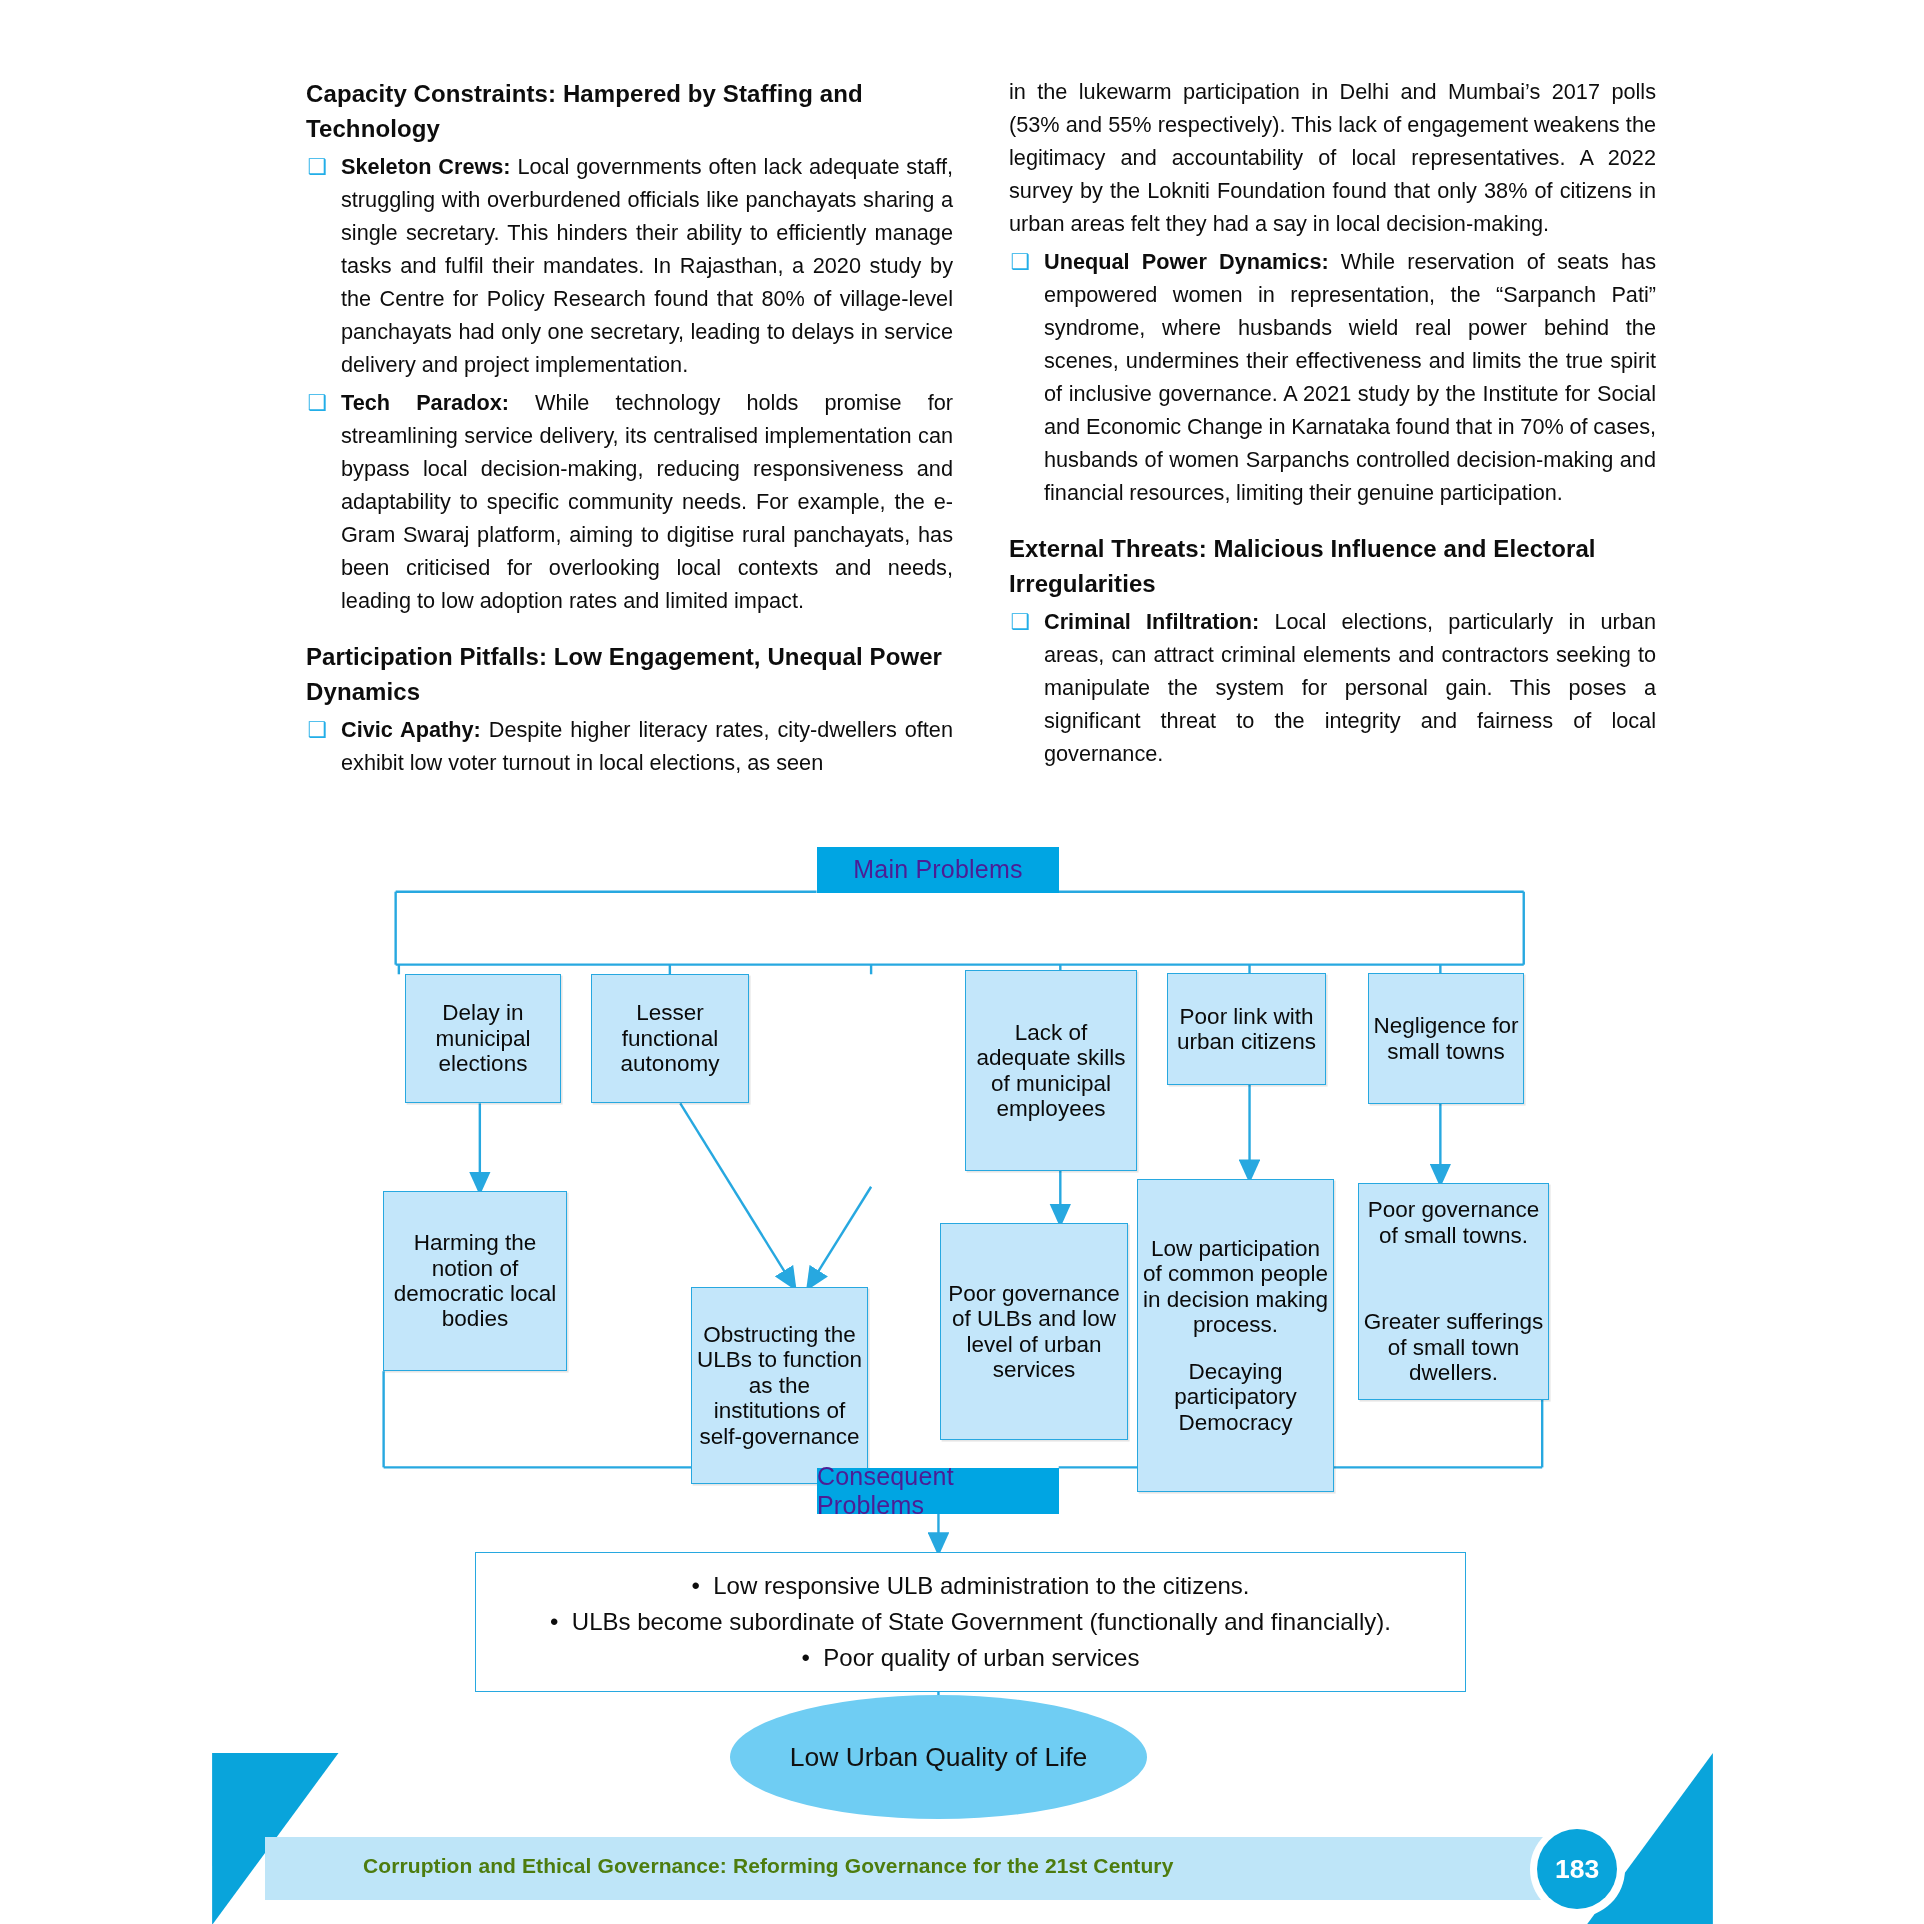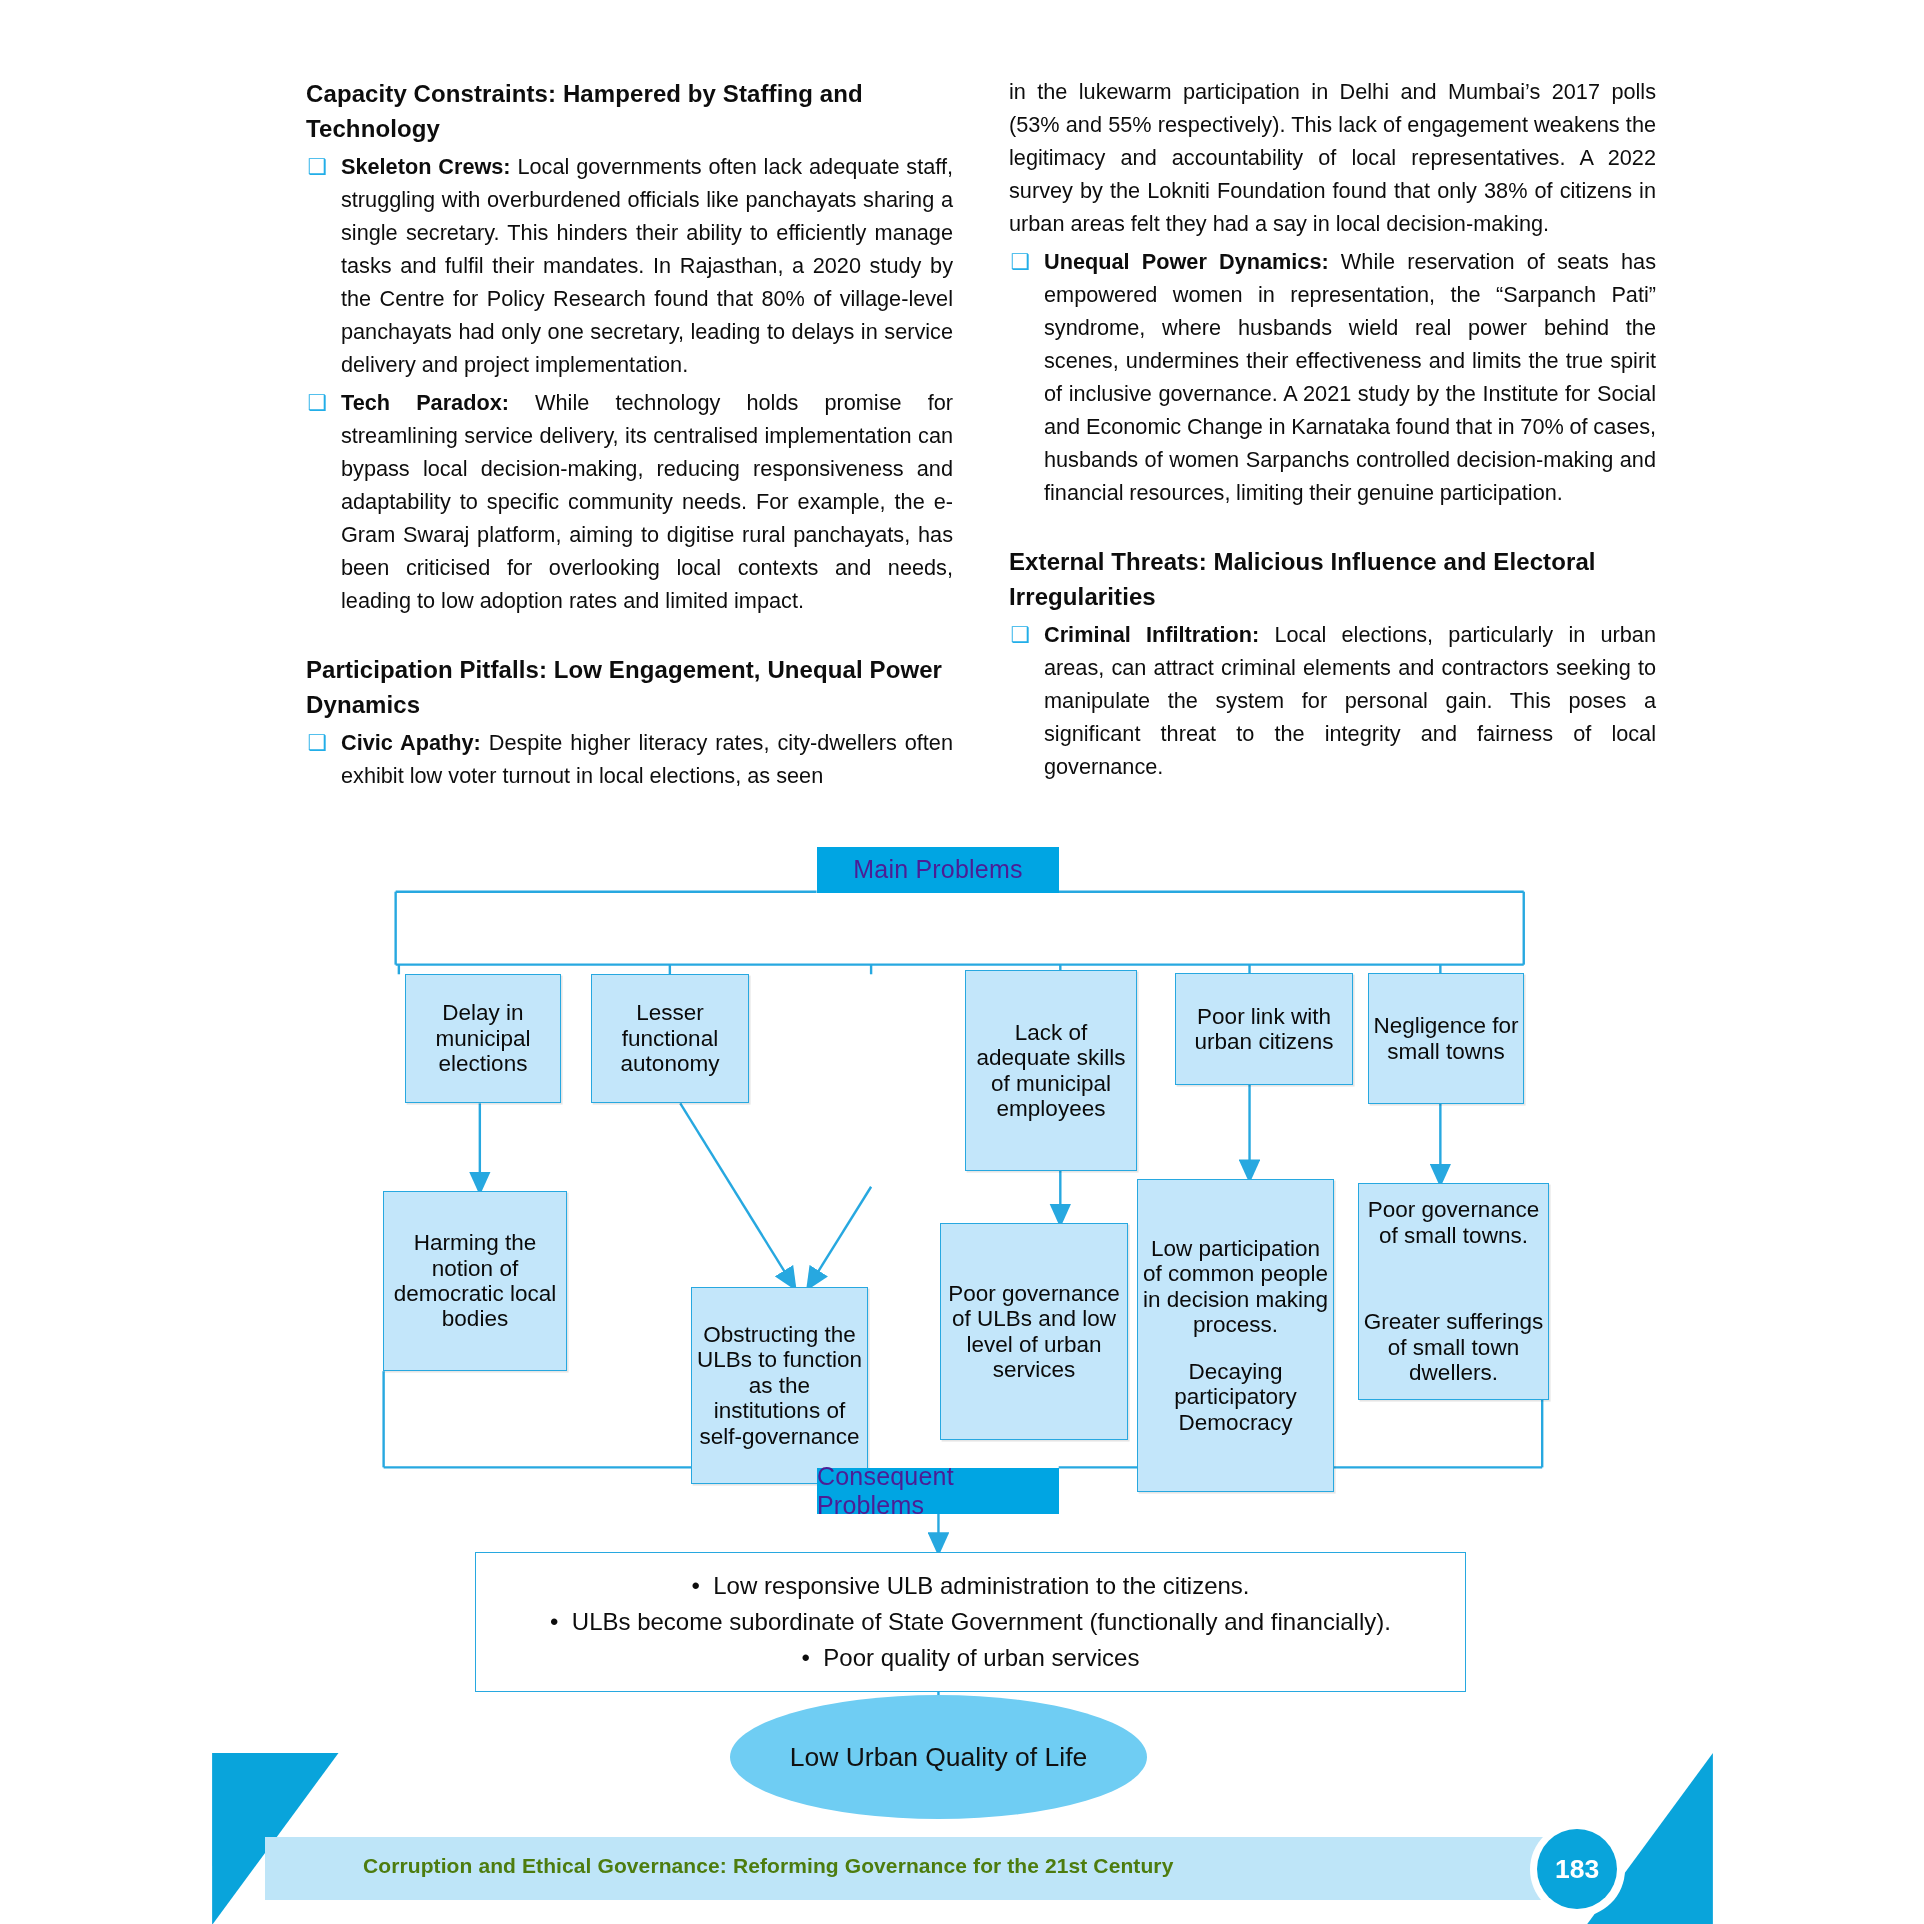--- a/index.html
+++ b/index.html
@@ -20,21 +20,21 @@
     gap:56px;
   }
   .col{width:647px;}
   .h-sec{
     font-size:24px;
     font-weight:bold;
     line-height:1.47;
     letter-spacing:0.1px;
     margin:0 0 4.8px 0;
   }
-  .h-sec.sp-top{margin-top:34px;}
+  .h-sec.sp-top{margin-top:21px;}
   .bullet-item{
     display:flex;
     margin:0 0 4.8px 0;
   }
   .bullet-mark{
     flex:0 0 auto;
     width:35px;
     font-size:21.7px;
     line-height:1.52;
     color:#22AEE8;
@@ -228,21 +228,21 @@
 
       <path d="M1170,1055 L1170,1105" marker-end="url(#ah)"></path>
     </g>
   </svg>
 
   <div class="banner" style="left:817px;top:0.8px;width:242px;height:46px;">Main Problems</div>
 
   <div class="node" style="left:405px;top:128px;width:156px;height:129px;">Delay in municipal elections</div>
   <div class="node" style="left:591px;top:128px;width:158px;height:129px;">Lesser functional autonomy</div>
   <div class="node" style="left:965px;top:124px;width:172px;height:201px;">Lack of adequate skills of municipal employees</div>
-  <div class="node" style="left:1167px;top:127px;width:178px;height:112px;margin-left:8px;">Poor link with urban citizens</div>
+  <div class="node" style="left:1167px;top:127px;width:159px;height:112px;">Poor link with urban citizens</div>
   <div class="node" style="left:1368px;top:127px;width:156px;height:131px;">Negligence for small towns</div>
 
   <div class="node" style="left:383px;top:345px;width:184px;height:180px;">Harming the notion of democratic local bodies</div>
   <div class="node" style="left:691px;top:441px;width:177px;height:197px;">Obstructing the ULBs to function as the institutions of self-governance</div>
   <div class="node" style="left:940px;top:377px;width:188px;height:217px;">Poor governance of ULBs and low level of urban services</div>
 
   <div class="node two-para" style="left:1137px;top:333px;width:197px;height:313px;">
     <span>Low participation of common people in decision making process.</span>
     <span class="gap"></span>
     <span>Decaying participatory Democracy</span>

